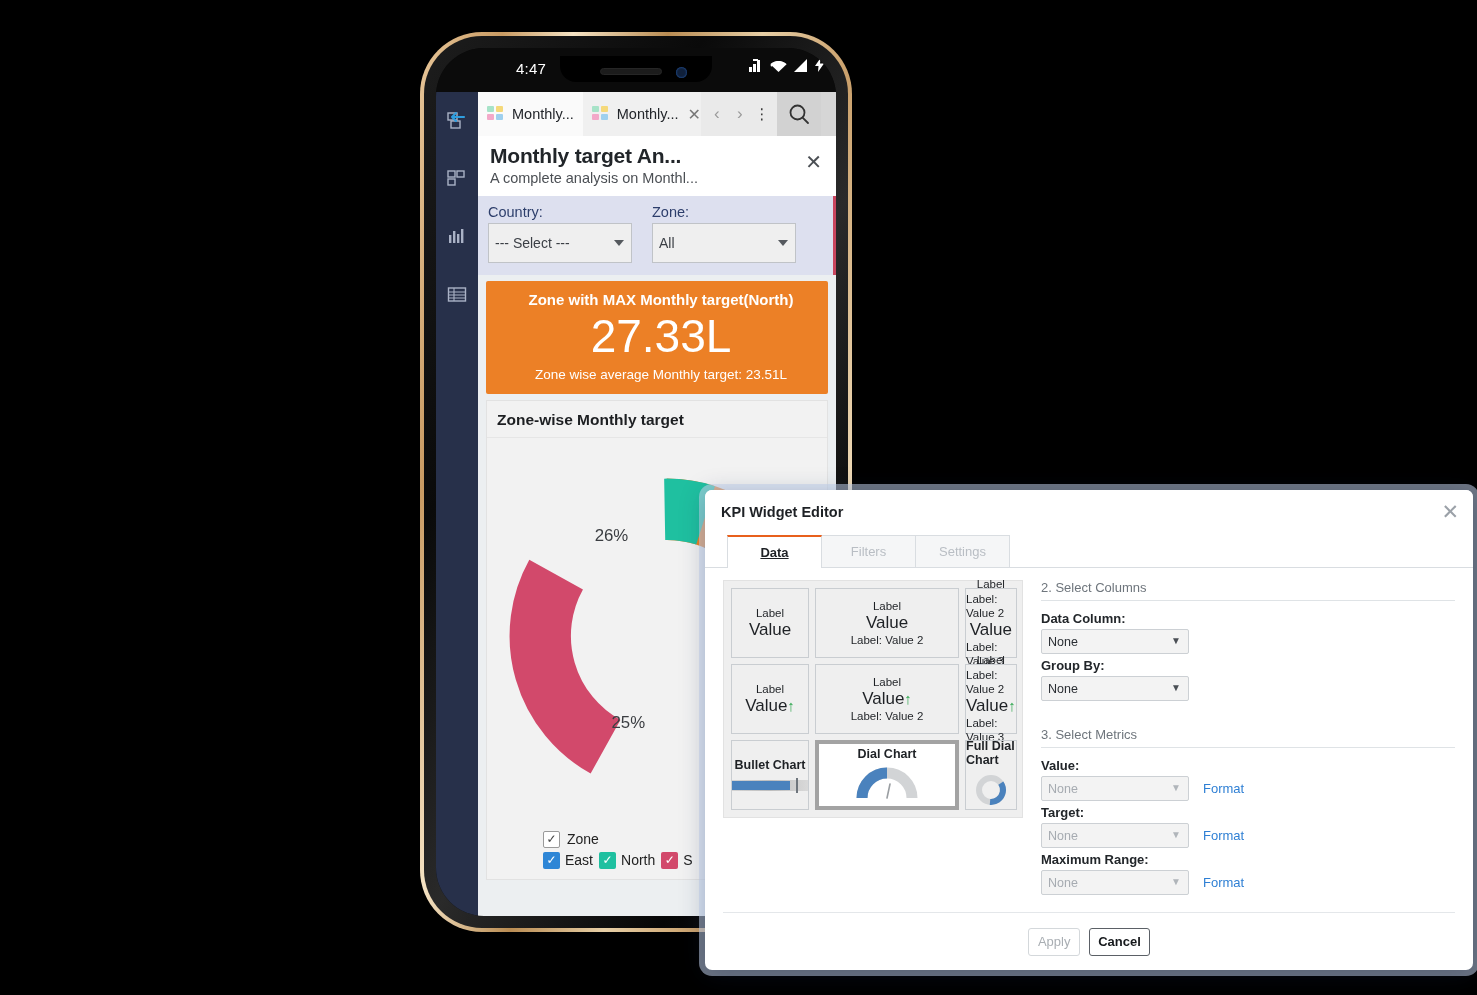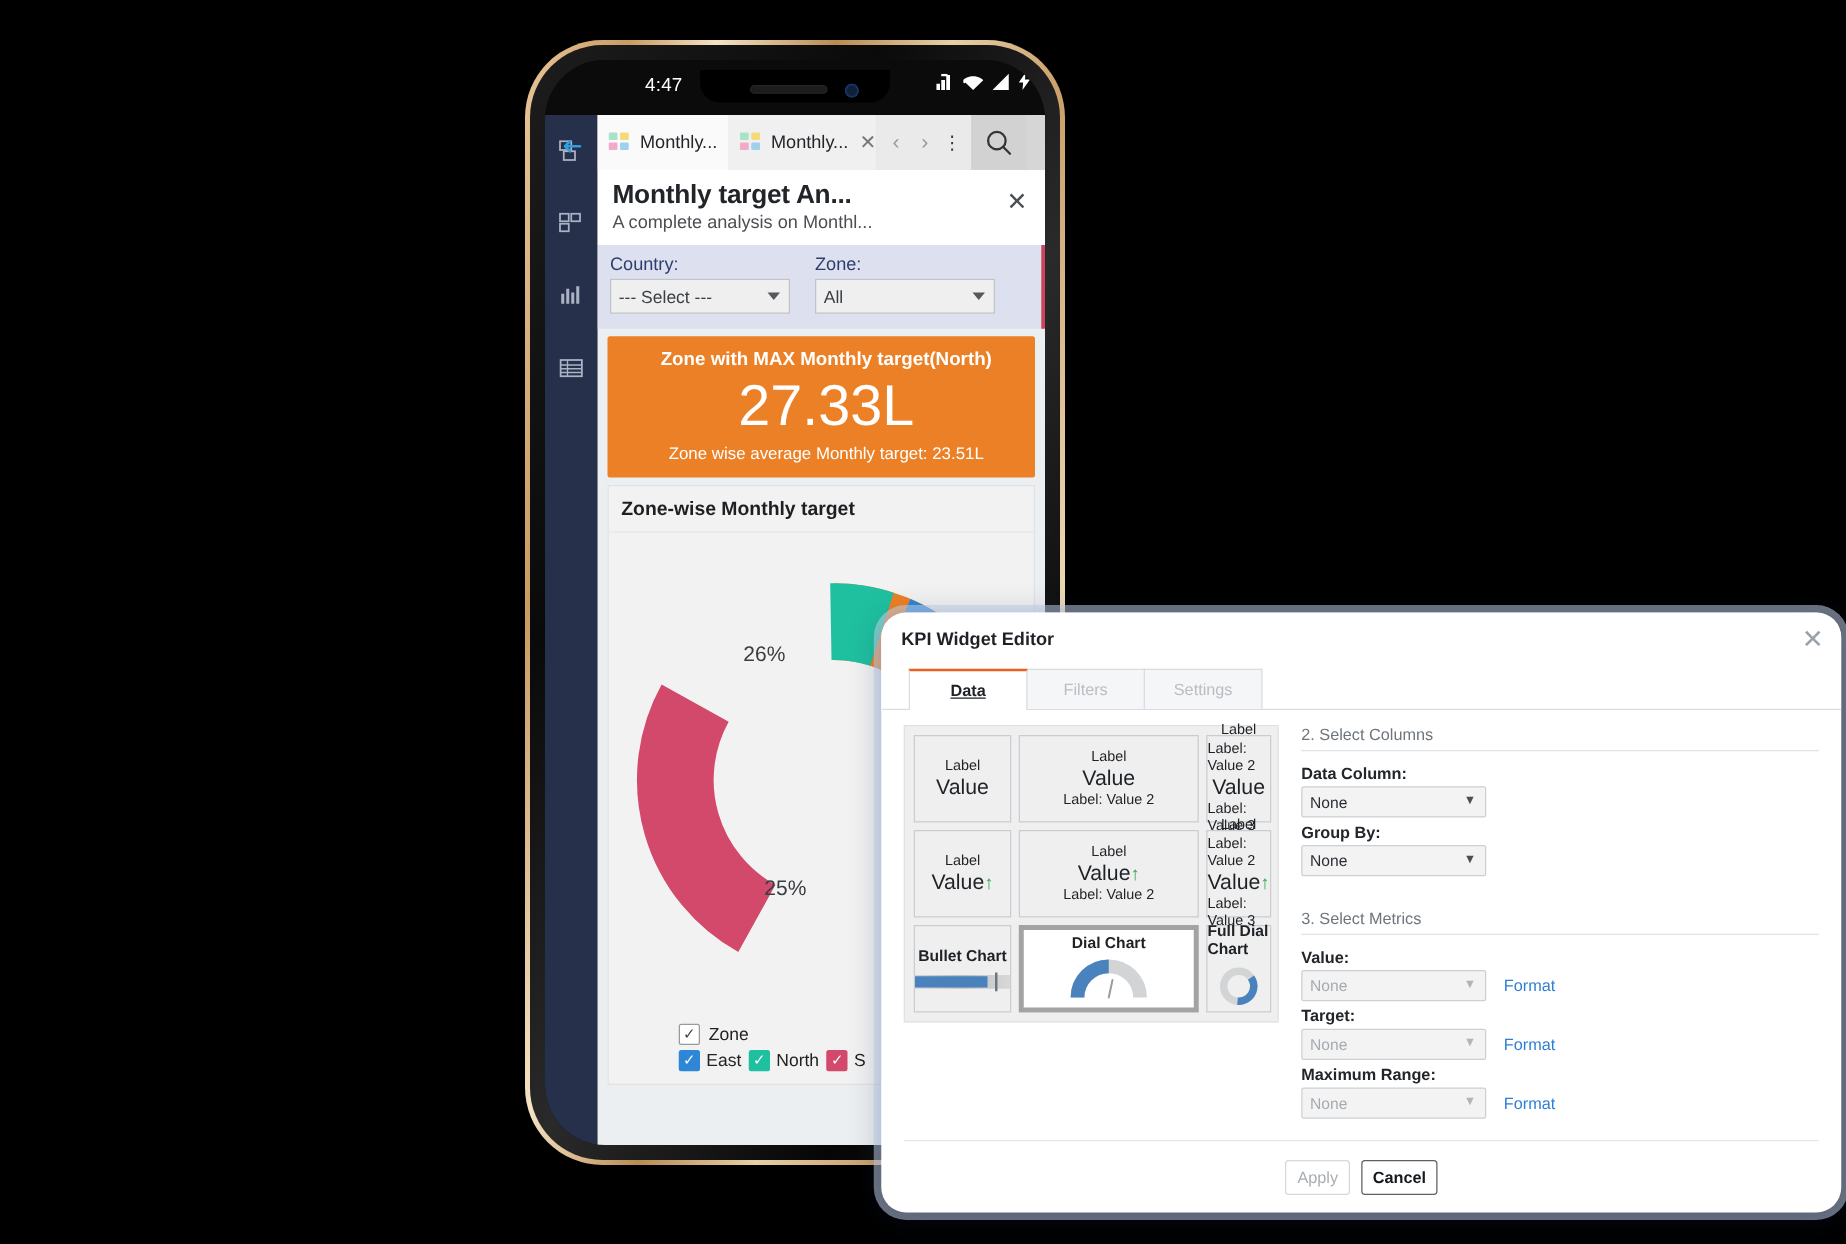--- a/index.html
+++ b/index.html
@@ -103,21 +103,21 @@
     position:absolute; right: 14px; top: 16px; color:#4b4f54; font-size: 20px; line-height:1;
   }
 
   .filterbar {
     background: #dde0ef; padding: 8px 10px 12px 10px;
     border-right: 3px solid #c9455e; position: relative;
   }
   .filter-row { display: flex; gap: 20px; }
   .filter-label { font-size: 14.5px; color: #2d3e6b; margin-bottom: 3px; }
   .sel {
-    width: 144px; height: 28px; background: #efefef; border: 1px solid #c0c3c7;
+    width: 144px; height: 40px; background: #efefef; border: 1px solid #c0c3c7;
     font-size: 14px; color: #3b3f45; display:flex; align-items:center;
     padding: 0 6px; position: relative;
   }
   .sel .arr {
     position:absolute; right: 7px; top: 50%; transform: translateY(-50%);
     width: 0; height: 0; border-left: 5px solid transparent; border-right: 5px solid transparent;
     border-top: 6px solid #55595e;
   }
 
   .kpi-card {
@@ -146,21 +146,21 @@
     width: 17px; height: 17px; border-radius: 2px; display:inline-flex;
     align-items:center; justify-content:center; color:#fff; font-size: 12px;
     flex: 0 0 auto;
   }
   .chk.empty { background: #fff; border: 1px solid #9a9a9a; color:#444; }
   .legend-item { display:flex; align-items:center; gap: 5px; }
 
   
   .dialog {
     position: absolute; left: 705px; top: 490px; width: 768px; height: 480px;
-    background: #fff; border-radius: 20px;
+    background: #fff; border-radius: 7px;
     box-shadow: 0 4px 26px rgba(20,40,80,.28), 0 0 0 6px rgba(200,215,240,.55);
     overflow: hidden;
   }
   .dlg-head {
     height: 44px; background: #fff; position: relative;
     display:flex; align-items:center; padding: 0 16px;
   }
   .dlg-title { font-size: 14.5px; font-weight: 700; color: #1e2125; }
   .dlg-close {
     position:absolute; right: 14px; top: 11px; font-size: 21px; color: #9ba1a8; line-height:1;

